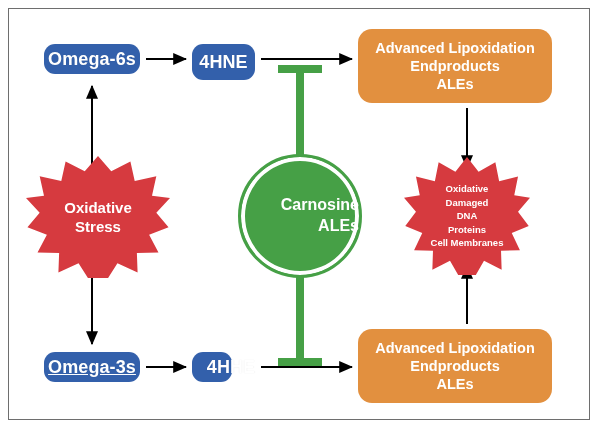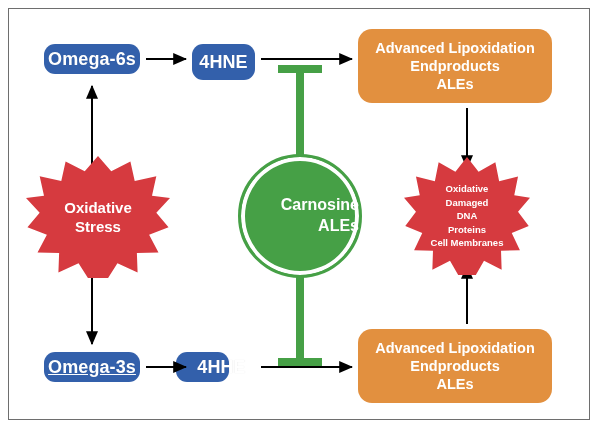--- a/index.html
+++ b/index.html
@@ -43,21 +43,21 @@
   .pill {
     background: #3360ab;
     border-radius: 11px;
     font-size: 18px;
     letter-spacing: 0.1px;
     text-shadow: 0 0 1px rgba(0,0,0,.15);
   }
   #node-omega6  { left: 44px;  top: 44px;  width: 96px; height: 30px; }
   #node-4hne    { left: 192px; top: 44px;  width: 63px; height: 36px; }
   #node-omega3  { left: 44px;  top: 352px; width: 96px; height: 30px; text-decoration: underline; }
-  #node-4hhe    { left: 176px; top: 352px; width: 53px; height: 30px; padding-left: 38px; }
+  #node-4hhe    { left: 192px; top: 352px; width: 40px; height: 30px; padding-left: 38px; }
 
   
   .ale-box {
     background: #e2903f;
     border-radius: 14px;
     font-size: 14.5px;
     line-height: 1.26;
     flex-direction: column;
     padding: 6px 13px;
   }

